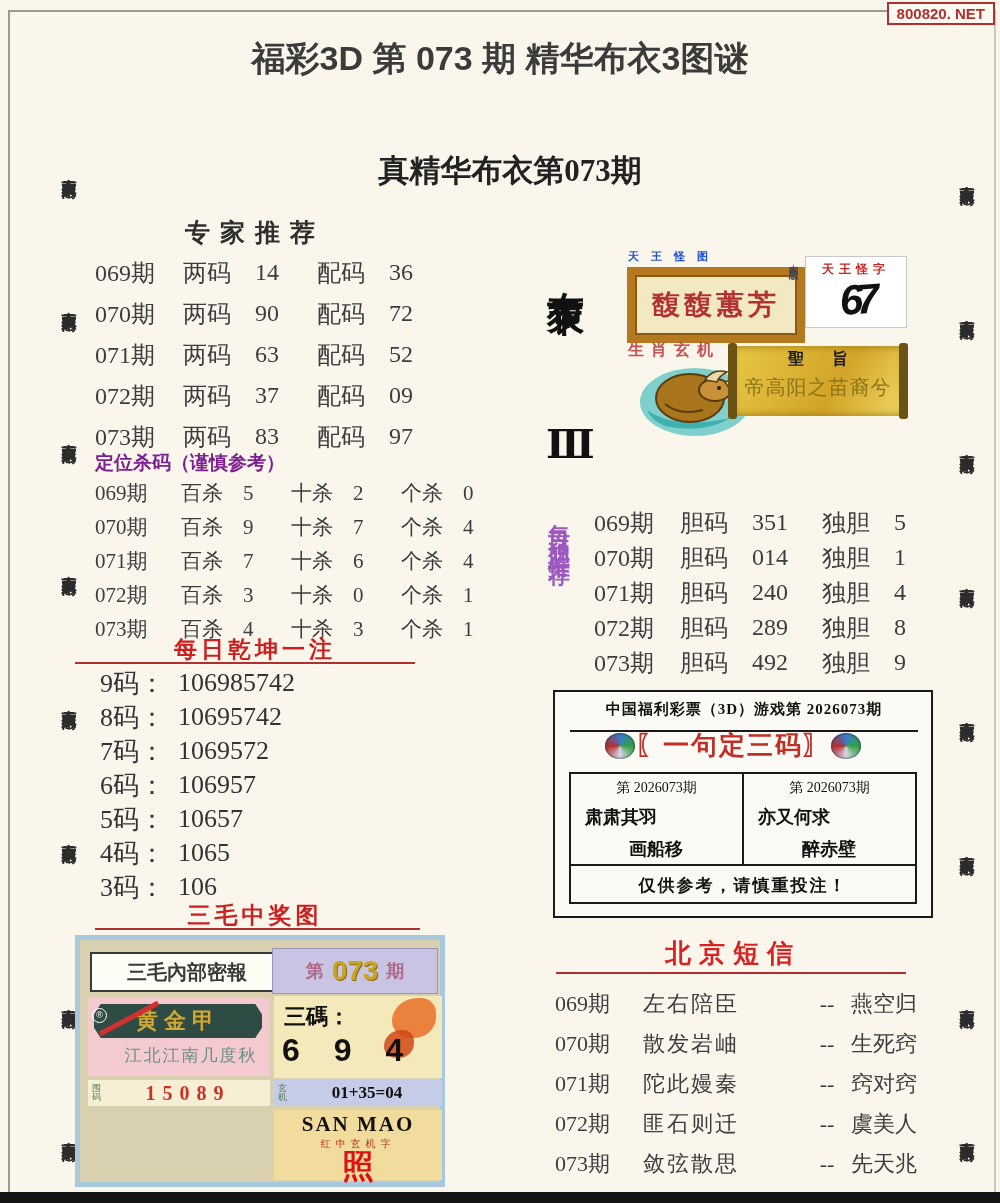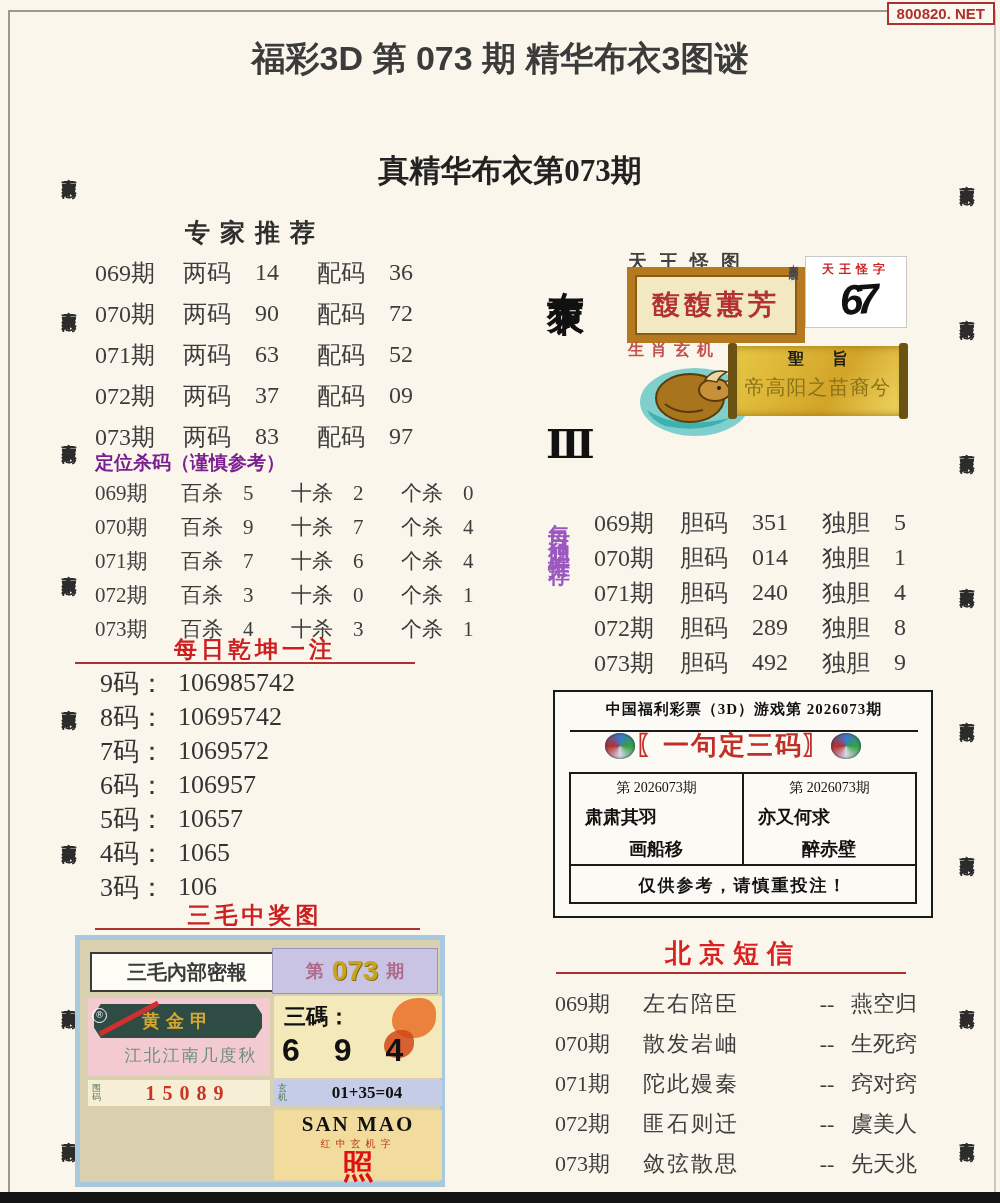--- a/index.html
+++ b/index.html
@@ -43,21 +43,21 @@
   .hdr-left{left:10px;top:12px;width:194px;height:40px;background:#fdfdf5;border:2px solid #3a3a3a;
             display:flex;align-items:center;justify-content:center;font-size:20px;font-weight:bold;}
   .hdr-right{left:192px;top:8px;width:166px;height:46px;background:#c9c4e4;border:1px solid #9a94b8;
              display:flex;align-items:center;justify-content:center;gap:8px;}
   .hdr-right .di{font-size:18px;font-weight:bold;color:#b06888;}
   .hdr-right .num{font-size:28px;font-weight:bold;color:#c8a51e;text-shadow:1px 1px 0 #8a6a10;}
   .mid-left{left:8px;top:58px;width:182px;height:78px;background:#f3cad0;}
   .ribbon{position:absolute;left:6px;top:6px;width:168px;height:34px;background:#2e4c44;
           clip-path:polygon(0% 30%,4% 0%,96% 0%,100% 30%,100% 70%,96% 100%,4% 100%,0% 70%);
           display:flex;align-items:center;justify-content:center;gap:4px;}
-  .ribbon .gold{color:#d4a830;font-size:18px;font-weight:bold;letter-spacing:6px;text-align:center;}
+  .ribbon .gold{color:#d4a830;font-size:22px;font-weight:bold;letter-spacing:6px;text-align:center;}
   .reg{position:absolute;left:4px;top:10px;width:13px;height:13px;border:1px solid #fff;border-radius:50%;
        color:#fff;font-size:9px;line-height:13px;text-align:center;}
   .slash{position:absolute;left:8px;top:18px;width:66px;height:5px;background:#d03030;transform:rotate(-28deg);}
   .poem{position:absolute;left:12px;top:46px;width:182px;text-align:center;font-size:17px;color:#6e8e80;letter-spacing:2px;}
   .mid-right{left:194px;top:56px;width:168px;height:82px;background:#f4e9bb;overflow:hidden;}
   .sanma-lab{position:absolute;left:10px;top:6px;font-size:22px;font-weight:bold;color:#111;}
   .sanma-digits{position:absolute;left:8px;top:36px;width:160px;display:flex;gap:34px;justify-content:flex-start;
                 font-size:32px;font-weight:bold;color:#111;}
   .flower{position:absolute;background:#e87028;border-radius:62% 38% 55% 45%;opacity:.85;}
   .strip{display:flex;align-items:center;}
@@ -74,21 +74,21 @@
   .zuhe-v3{position:absolute;left:84px;top:50px;font-size:18px;color:#c23030;letter-spacing:2px;}
   .fdot{position:absolute;width:13px;height:13px;border-radius:50%;background:#e8c820;border:1px solid #9a8a10;}
   .leaf{position:absolute;width:34px;height:22px;background:#3f7f3f;border-radius:60% 40% 50% 50%;opacity:.8;}
   .bot-right{left:194px;top:170px;width:168px;height:70px;background:#f1dc9e;text-align:center;}
   .sm-en{font-size:21px;font-weight:bold;letter-spacing:2px;color:#111;margin-top:2px;}
   .sm-red{font-size:10px;color:#bb3311;letter-spacing:5px;}
   .zhao{font-size:32px;font-weight:bold;color:#dd1111;line-height:30px;}
   
   .brand-v{left:540px;top:262px;font-size:37px;font-weight:bold;color:#111;letter-spacing:4px;}
   .brand-iii{left:546px;top:420px;font-size:40px;font-weight:bold;color:#111;}
-  .gray-title{left:628px;top:249px;width:170px;font-size:19px;font-weight:bold;color:#404040;letter-spacing:12px;}
+  .gray-title{left:628px;top:249px;width:170px;font-size:11px;font-weight:bold;color:#1d4ed8;letter-spacing:12px;}
   .banner{left:627px;top:267px;width:178px;height:76px;border:8px solid #b5791f;box-sizing:border-box;
           background:#f2e9c2;display:flex;align-items:center;justify-content:center;
           box-shadow:inset 0 0 0 2px #8a5a10;}
   .banner-text{font-size:28px;font-weight:bold;color:#b23232;letter-spacing:4px;}
   .series-v{left:786px;top:256px;font-size:10px;color:#445;height:165px;letter-spacing:1px;}
   .guaizi{left:805px;top:256px;width:100px;height:70px;background:#fff;border:1px solid #c8c8c8;text-align:center;}
   .guaizi-title{font-size:12px;font-weight:bold;color:#cc2222;letter-spacing:5px;margin-top:4px;}
   .guaizi-num{font-size:42px;font-weight:bold;font-style:italic;letter-spacing:-7px;color:#111;line-height:44px;
               transform:rotate(-4deg);}
   .shengxiao{left:628px;top:340px;font-size:16px;font-weight:bold;color:#c55050;letter-spacing:7px;}

